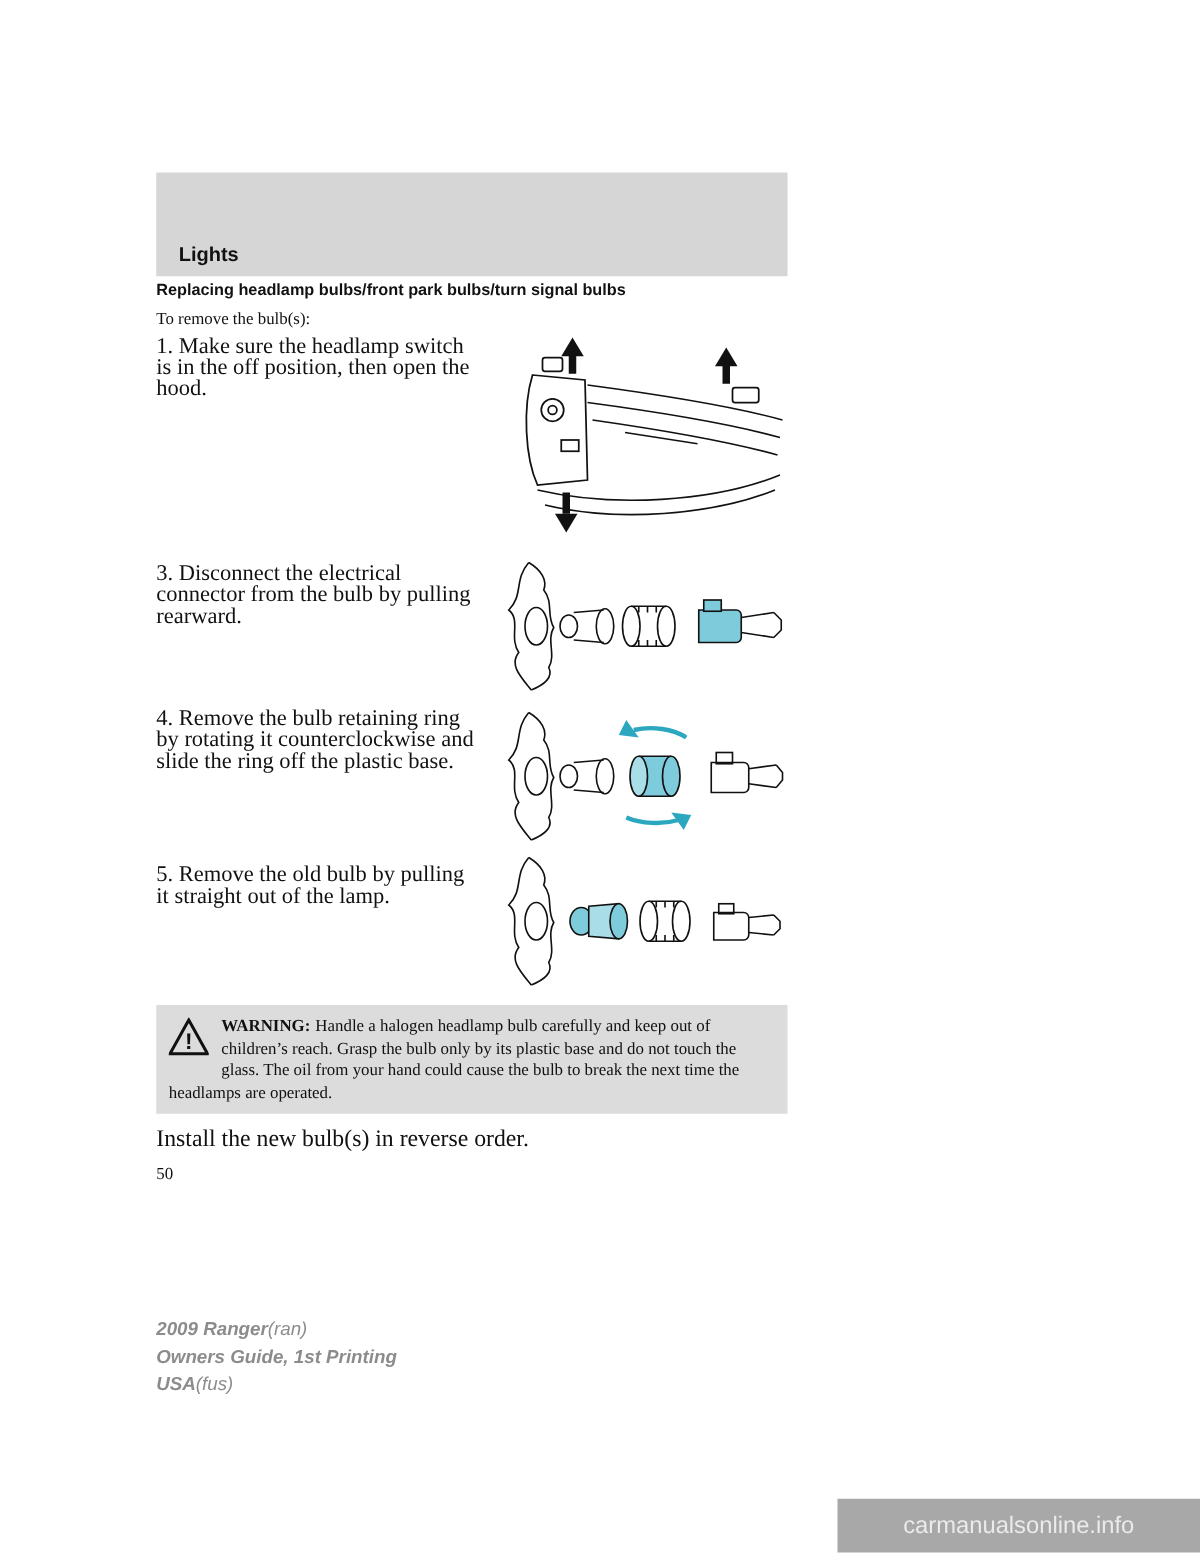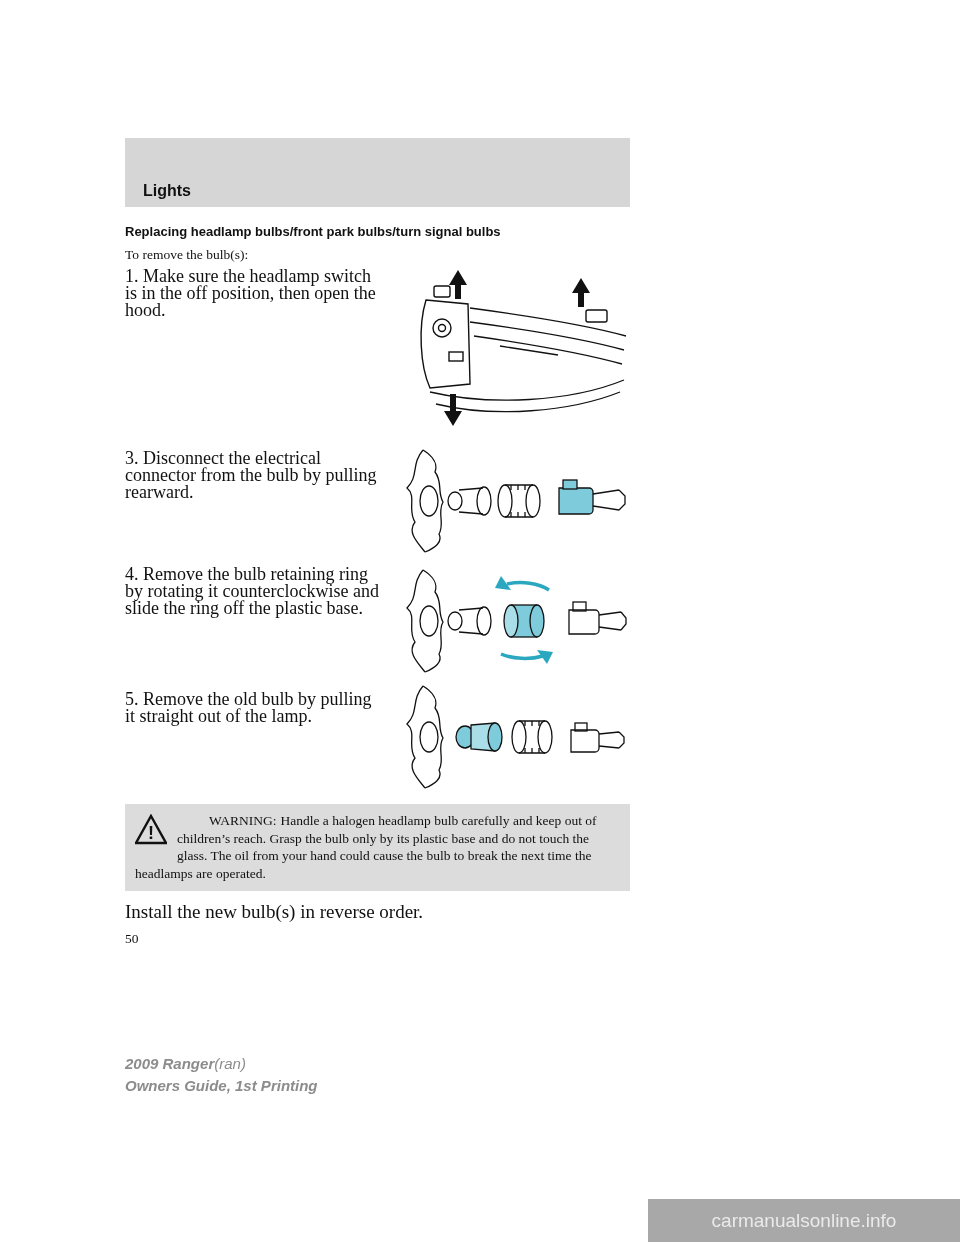--- a/index.html
+++ b/index.html
@@ -4,21 +4,21 @@
 <style>
   * { margin:0; padding:0; box-sizing:border-box; }
   html,body { background:#ffffff; }
   body {
     width:960px; height:1242px; position:relative; overflow:hidden;
     font-family:"Liberation Serif", serif; color:#111;
   }
   .page { position:absolute; inset:0; background:#fff; }
 
   .header-bar {
-    position:absolute; left:125px; top:138px; width:505px; height:69px;
+    position:absolute; left:125px; top:138px; width:505px; height:83px;
     background:#d6d6d6;
   }
   .header-title {
     position:absolute; left:18px; bottom:7px;
     font-family:"Liberation Sans", sans-serif; font-weight:bold; font-size:16px; color:#111;
   }
 
   .article-heading {
     position:absolute; left:125px; top:224px; width:505px;
     font-family:"Liberation Sans", sans-serif; font-weight:bold; font-size:13px;
@@ -35,34 +35,34 @@
   .illus2 { left:393px; top:446px; width:237px; height:110px; }
   .illus3 { left:393px; top:562px; width:237px; height:118px; }
   .illus4 { left:393px; top:682px; width:237px; height:110px; }
 
   .warning-box {
     position:absolute; left:125px; top:804px; width:505px;
     background:#dcdcdc; padding:8px 10px 9px 10px;
     font-size:13.5px; line-height:17.5px;
   }
   .warning-icon { float:left; width:32px; height:32px; margin:2px 10px 2px 0; }
-  .warning-label { font-weight:normal; margin-right:4px;margin-left:32px; }
+  .warning-label { font-weight:bold; margin-right:4px; }
 
   .closing { position:absolute; left:125px; top:901px; font-size:19px; }
   .page-number { position:absolute; left:125px; top:931px; font-size:13.5px; }
 
   .footer {
     position:absolute; left:125px; top:1053px;
     font-family:"Liberation Sans", sans-serif; font-style:italic;
     color:#8c8c8c; font-size:15px; line-height:22px;
   }
   .footer .b { font-weight:bold; }
 
   .watermark {
-    position:absolute; right:0; bottom:0; width:312px; height:43px;
+    position:absolute; right:0; bottom:0; width:290px; height:43px;
     background:#a8a8a8; color:#eaeaea;
     font-family:"Liberation Sans", sans-serif; font-size:19px;
     display:flex; align-items:center; justify-content:center;
   }
 </style>
 </head>
 <body>
 
 <div class="page">
 
@@ -211,17 +211,20 @@
   </div>
 
   <div class="closing">Install the new bulb(s) in reverse order.</div>
   <div class="page-number">50</div>
 
   <div class="footer">
     <div>
       <span class="b">2009 Ranger</span><span>(ran)</span>
     </div>
     <div class="b">Owners Guide, 1st Printing</div>
+    <div>
+      <span class="b">USA</span><span>(fus)</span>
+    </div>
   </div>
 
   <div class="watermark">carmanualsonline.info</div>
 
 </div>
 
 </body></html>

